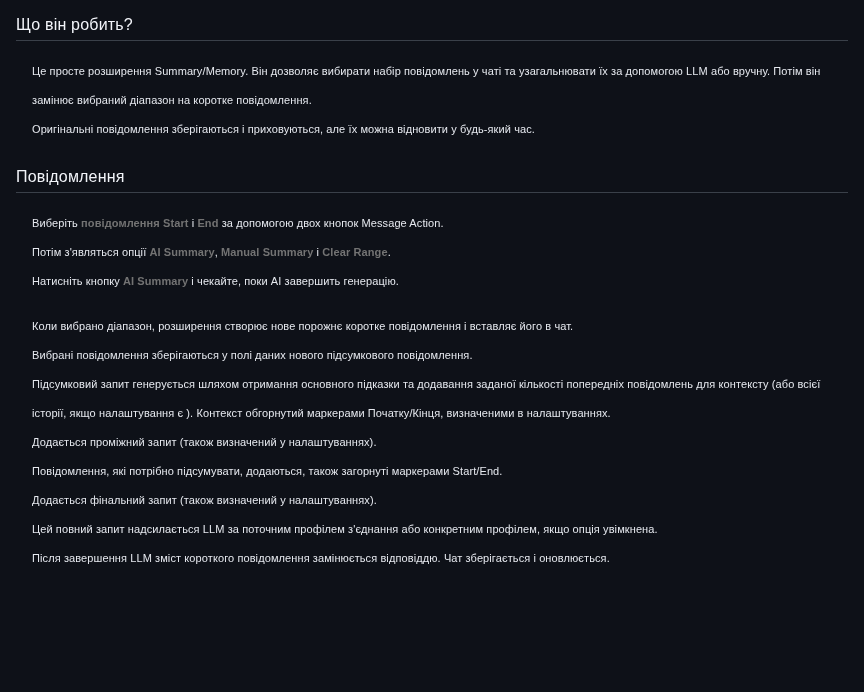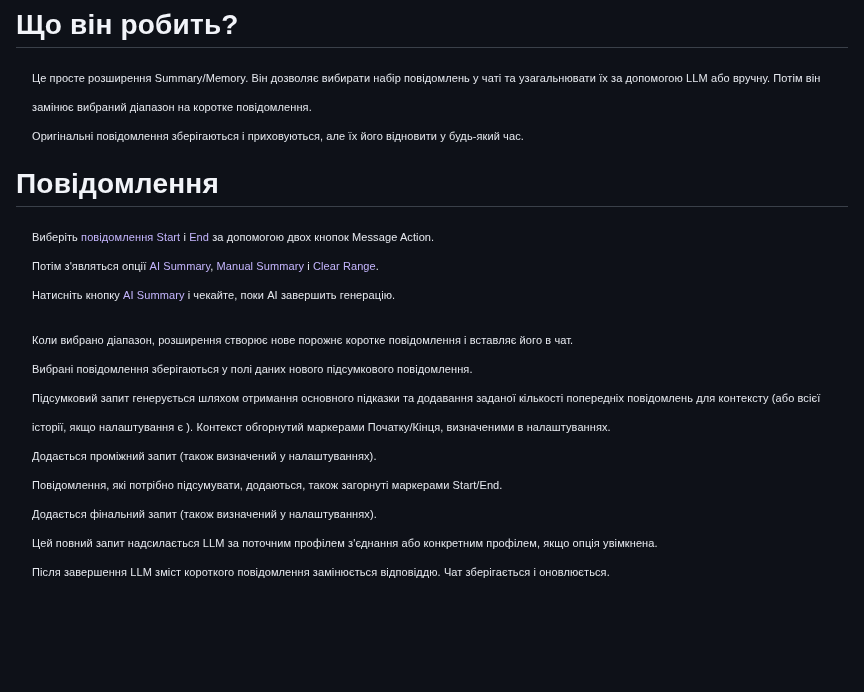--- a/index.html
+++ b/index.html
@@ -8,46 +8,46 @@
     height: 692px;
     box-sizing: border-box;
     overflow: hidden;
     background: #0e1118;
     color: #e6e9ef;
     font-family: "Liberation Sans", sans-serif;
     padding: 8px 16px 10px 16px;
   }
   section { display: block; }
   h2 {
-    font-size: 28px;
+    font-size: 16px;
     line-height: 30px;
-    font-weight: 700;
+    font-weight: 400;
     color: #f2f4f9;
     margin: 18px 0 14px 0;
-    padding-bottom: 7px;
+    padding-bottom: 0;
     border-bottom: 1px solid #3a4049;
     letter-spacing: 0.2px;
   }
   section:first-of-type h2 { margin-top: 2px; }
   p {
     margin: 16px;
     font-size: 11px;
     line-height: 29px;
     letter-spacing: 0.1px;
   }
-  strong { font-weight: 400; color: #c4b5fd; }
+  strong { font-weight: 700; color: #737373; }
 </style>
 </head>
 <body>
 
 <main>
 
   <section>
     <h2>Що він робить?</h2>
-    <p><span>Це просте розширення Summary/Memory. Він дозволяє вибирати набір повідомлень у чаті та узагальнювати їх за допомогою LLM або вручну. Потім він замінює вибраний діапазон на коротке повідомлення.</span><br><span>Оригінальні повідомлення зберігаються і приховуються, але їх його відновити у будь-який час.</span></p>
+    <p><span>Це просте розширення Summary/Memory. Він дозволяє вибирати набір повідомлень у чаті та узагальнювати їх за допомогою LLM або вручну. Потім він замінює вибраний діапазон на коротке повідомлення.</span><br><span>Оригінальні повідомлення зберігаються і приховуються, але їх можна відновити у будь-який час.</span></p>
   </section>
 
   <section>
     <h2>Повідомлення</h2>
     <p><span>Виберіть </span><strong>повідомлення Start</strong><span> і </span><strong>End</strong><span> за допомогою двох кнопок Message Action.</span><br><span>Потім з'являться опції </span><strong>AI Summary</strong><span>, </span><strong>Manual Summary</strong><span> і </span><strong>Clear Range</strong><span>.</span><br><span>Натисніть кнопку </span><strong>AI Summary</strong><span> і чекайте, поки AI завершить генерацію.</span></p>
   </section>
 
   <section>
     <p><span>Коли вибрано діапазон, розширення створює нове порожнє коротке повідомлення і вставляє його в чат.</span><br><span>Вибрані повідомлення зберігаються у полі даних нового підсумкового повідомлення.</span><br><span>Підсумковий запит генерується шляхом отримання основного підказки та додавання заданої кількості попередніх повідомлень для контексту (або всієї історії, якщо налаштування є ). Контекст обгорнутий маркерами Початку/Кінця, визначеними в налаштуваннях.</span><br><span>Додається проміжний запит (також визначений у налаштуваннях).</span><br><span>Повідомлення, які потрібно підсумувати, додаються, також загорнуті маркерами Start/End.</span><br><span>Додається фінальний запит (також визначений у налаштуваннях).</span><br><span>Цей повний запит надсилається LLM за поточним профілем з'єднання або конкретним профілем, якщо опція увімкнена.</span><br><span>Після завершення LLM зміст короткого повідомлення замінюється відповіддю. Чат зберігається і оновлюється.</span><br></p>
   </section>

